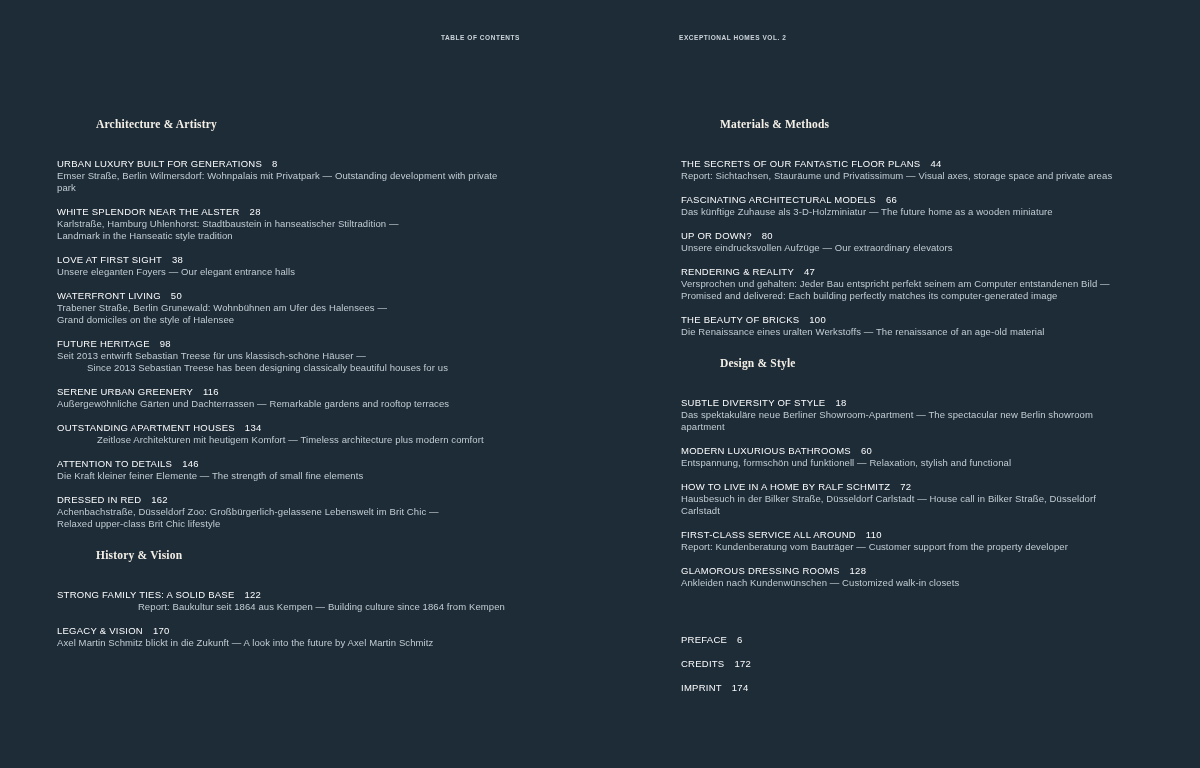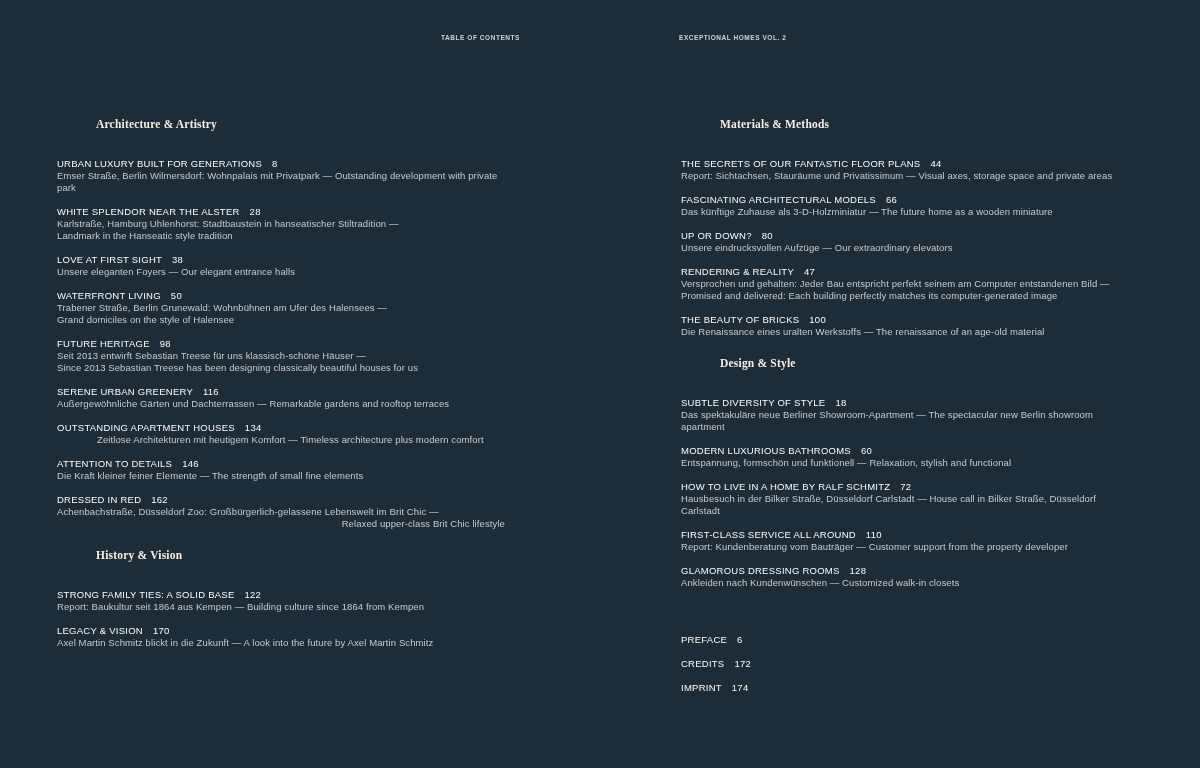--- a/index.html
+++ b/index.html
@@ -105,21 +105,21 @@
         </div>
         <div class="entry-sub" style="color: rgb(194, 204, 211);">Trabener Straße, Berlin Grunewald: Wohnbühnen am Ufer des Halensees —</div>
         <div class="entry-sub" style="color: rgb(194, 204, 211);">Grand domiciles on the style of Halensee</div>
       </div>
       <div class="toc-entry">
         <div class="entry-row">
           <span class="entry-title" style="color: rgb(251, 252, 252);">FUTURE HERITAGE</span>
           <span class="entry-page" style="color: rgb(251, 252, 252);">98</span>
         </div>
         <div class="entry-sub" style="color: rgb(194, 204, 211);">Seit 2013 entwirft Sebastian Treese für uns klassisch-schöne Häuser —</div>
-        <div class="entry-sub" style="color: rgb(194, 204, 211);">Since 2013 Sebastian Treese has been designing classically beautiful houses for us</div>
+        <div class="entry-sub" style="color: rgb(194, 204, 211); margin-left: 30px;">Since 2013 Sebastian Treese has been designing classically beautiful houses for us</div>
       </div>
       <div class="toc-entry">
         <div class="entry-row">
           <span class="entry-title" style="color: rgb(251, 252, 252);">SERENE URBAN GREENERY</span>
           <span class="entry-page" style="color: rgb(251, 252, 252);">116</span>
         </div>
         <div class="entry-sub" style="color: rgb(194, 204, 211);">Außergewöhnliche Gärten und Dachterrassen — Remarkable gardens and rooftop terraces</div>
       </div>
       <div class="toc-entry">
         <div class="entry-row">
@@ -134,29 +134,29 @@
           <span class="entry-page" style="color: rgb(251, 252, 252);">146</span>
         </div>
         <div class="entry-sub" style="color: rgb(194, 204, 211);">Die Kraft kleiner feiner Elemente — The strength of small fine elements</div>
       </div>
       <div class="toc-entry">
         <div class="entry-row">
           <span class="entry-title" style="color: rgb(251, 252, 252);">DRESSED IN RED</span>
           <span class="entry-page" style="color: rgb(251, 252, 252);">162</span>
         </div>
         <div class="entry-sub" style="color: rgb(194, 204, 211);">Achenbachstraße, Düsseldorf Zoo: Großbürgerlich-gelassene Lebenswelt im Brit Chic —</div>
-        <div class="entry-sub" style="color: rgb(194, 204, 211); text-align: right;">Relaxed upper-class Brit Chic lifestyle</div>
+        <div class="entry-sub" style="color: rgb(194, 204, 211);">Relaxed upper-class Brit Chic lifestyle</div>
       </div>
       <div class="toc-section" style="color: rgb(243, 239, 230);">History &amp; Vision</div>
       <div class="toc-entry">
         <div class="entry-row">
           <span class="entry-title" style="color: rgb(251, 252, 252);">STRONG FAMILY TIES: A SOLID BASE</span>
           <span class="entry-page" style="color: rgb(251, 252, 252);">122</span>
         </div>
-        <div class="entry-sub" style="color: rgb(194, 204, 211);">Report: Baukultur seit 1864 aus Kempen — Building culture since 1864 from Kempen</div>
+        <div class="entry-sub" style="color: rgb(194, 204, 211); text-align: right;">Report: Baukultur seit 1864 aus Kempen — Building culture since 1864 from Kempen</div>
       </div>
       <div class="toc-entry">
         <div class="entry-row">
           <span class="entry-title" style="color: rgb(251, 252, 252);">LEGACY &amp; VISION</span>
           <span class="entry-page" style="color: rgb(251, 252, 252);">170</span>
         </div>
         <div class="entry-sub" style="color: rgb(194, 204, 211);">Axel Martin Schmitz blickt in die Zukunft — A look into the future by Axel Martin Schmitz</div>
       </div>
     </div>
   <div class="toc-col right">

